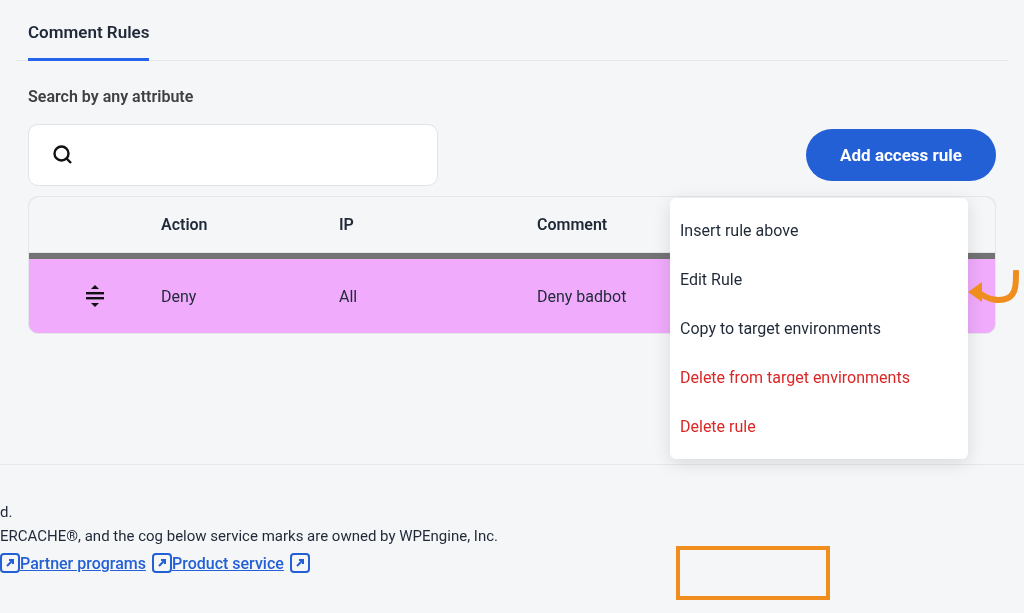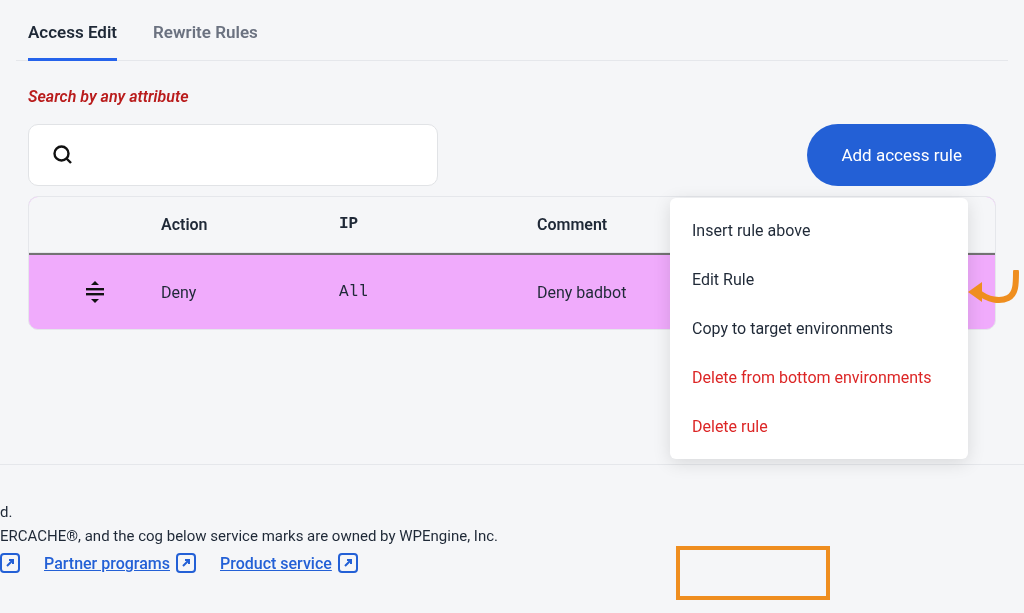--- a/index.html
+++ b/index.html
@@ -36,23 +36,22 @@
     .tab.active {
       color: #1f2937;
       border-bottom-color: #2563eb;
     }
     .search-section {
       padding: 26px 12px 0 12px;
     }
     .search-label {
       font-size: 16px;
       font-weight: 600;
-      color: #b91c1c;
+      color: #404040;
       margin-bottom: 18px;
-      font-style: italic;
     }
     .search-row {
       display: flex;
       justify-content: space-between;
       align-items: center;
       gap: 20px;
     }
     .search-input-wrap {
       background: #fff;
       border: 1px solid #e1e3e6;
@@ -73,52 +72,52 @@
       margin-left: 12px;
       width: 100%;
       background: transparent;
     }
     .add-btn {
       background: #2360d6;
       color: #fff;
       border: none;
       border-radius: 999px;
       padding: 0 34px;
-      height: 62px;
+      height: 52px;
       font-size: 17px;
-      font-weight: 400;
+      font-weight: 700;
       cursor: pointer;
     }
     .table-card {
       margin-top: 10px;
       background: #f0abfc;
       border: 1px solid #e5e7eb;
       border-radius: 10px;
       overflow: hidden;
     }
     .table-header {
       display: flex;
       padding: 18px 0;
       background: #f5f6f8;
       border-bottom: 1px solid #e5e7eb;
       font-size: 16px;
       font-weight: 600;
       color: #1f2937;
     }
     .col-drag { width: 132px; }
     .col-action { width: 178px; }
-    .col-ip { width: 198px; font-family: Liberation Mono, monospace; }
+    .col-ip { width: 198px; }
     .col-comment { flex: 1; }
     .table-row {
       display: flex;
       align-items: center;
       padding: 26px 0;
       font-size: 16px;
       color: #1f2937;
-      border-top: 2px solid #737373;
+      border-top: 6px solid #737373;
     }
     .table-row:first-child { border-top: none; }
     .drag-handle {
       display: flex;
       justify-content: center;
     }
     .footer {
       position: absolute;
       bottom: 0;
       left: 0;
@@ -127,21 +126,20 @@
       padding: 38px 0 40px 0;
       font-size: 15px;
       color: #1f2937;
     }
     .footer-line1 {
       margin-bottom: 6px;
     }
     .footer-links {
       display: flex;
       align-items: center;
-      gap: 24px;
       margin-top: 8px;
     }
     .footer-link {
       display: inline-flex;
       align-items: center;
       gap: 6px;
       color: #2360d6;
       font-weight: 500;
       text-decoration: underline;
       font-size: 16px;
@@ -162,21 +160,21 @@
       top: 198px;
       left: 670px;
       width: 298px;
       background: #fff;
       border-radius: 6px;
       box-shadow: 0 4px 18px rgba(0,0,0,0.12);
       padding: 8px 0;
       z-index: 20;
     }
     .menu-item {
-      padding: 15px 22px;
+      padding: 15px 10px;
       font-size: 16px;
       color: #1f2937;
       cursor: pointer;
     }
     .menu-item.danger { color: #dc2626; }
     .highlight-box {
       position: absolute;
       top: 546px;
       left: 676px;
       width: 154px;
@@ -190,22 +188,21 @@
       top: 270px;
       left: 968px;
       z-index: 25;
     }
   </style>
 </head>
 <body>
 
 <div class="content">
   <div class="tabs">
-    <div class="tab active">Access Edit</div>
-    <div class="tab">Rewrite Rules</div>
+    <div class="tab active">Comment Rules</div>
   </div>
 
   <div class="search-section">
     <div class="search-label">Search by any attribute</div>
     <div class="search-row">
       <div class="search-input-wrap">
         <svg width="24" height="24" viewBox="0 0 24 24" fill="none" stroke="#111" stroke-width="2.4">
             <circle cx="10.5" cy="10.5" r="7"></circle>
             <line x1="20" y1="20" x2="15.5" y2="15.5"></line>
           </svg>
@@ -235,21 +232,21 @@
         <div class="col-comment">Deny badbot</div>
       </div>
     </div>
   </div>
 </div>
 
 <div class="dropdown-menu">
   <div class="menu-item">Insert rule above</div>
   <div class="menu-item">Edit Rule</div>
   <div class="menu-item">Copy to target environments</div>
-  <div class="menu-item danger">Delete from bottom environments</div>
+  <div class="menu-item danger">Delete from target environments</div>
   <div class="menu-item danger">Delete rule</div>
 </div>
 
 <div class="highlight-box"></div>
 
 <div class="arrow-indicator">
   <svg width="52" height="42" viewBox="0 0 52 42" fill="none">
     <path d="M 48 2 C 48 14, 48 24, 40 28 C 32 32, 20 30, 10 22" stroke="#ef8e1f" stroke-width="6" stroke-linecap="round" fill="none"></path>
     <polygon points="0,22 14,12 14,32" fill="#ef8e1f"></polygon>
   </svg>

